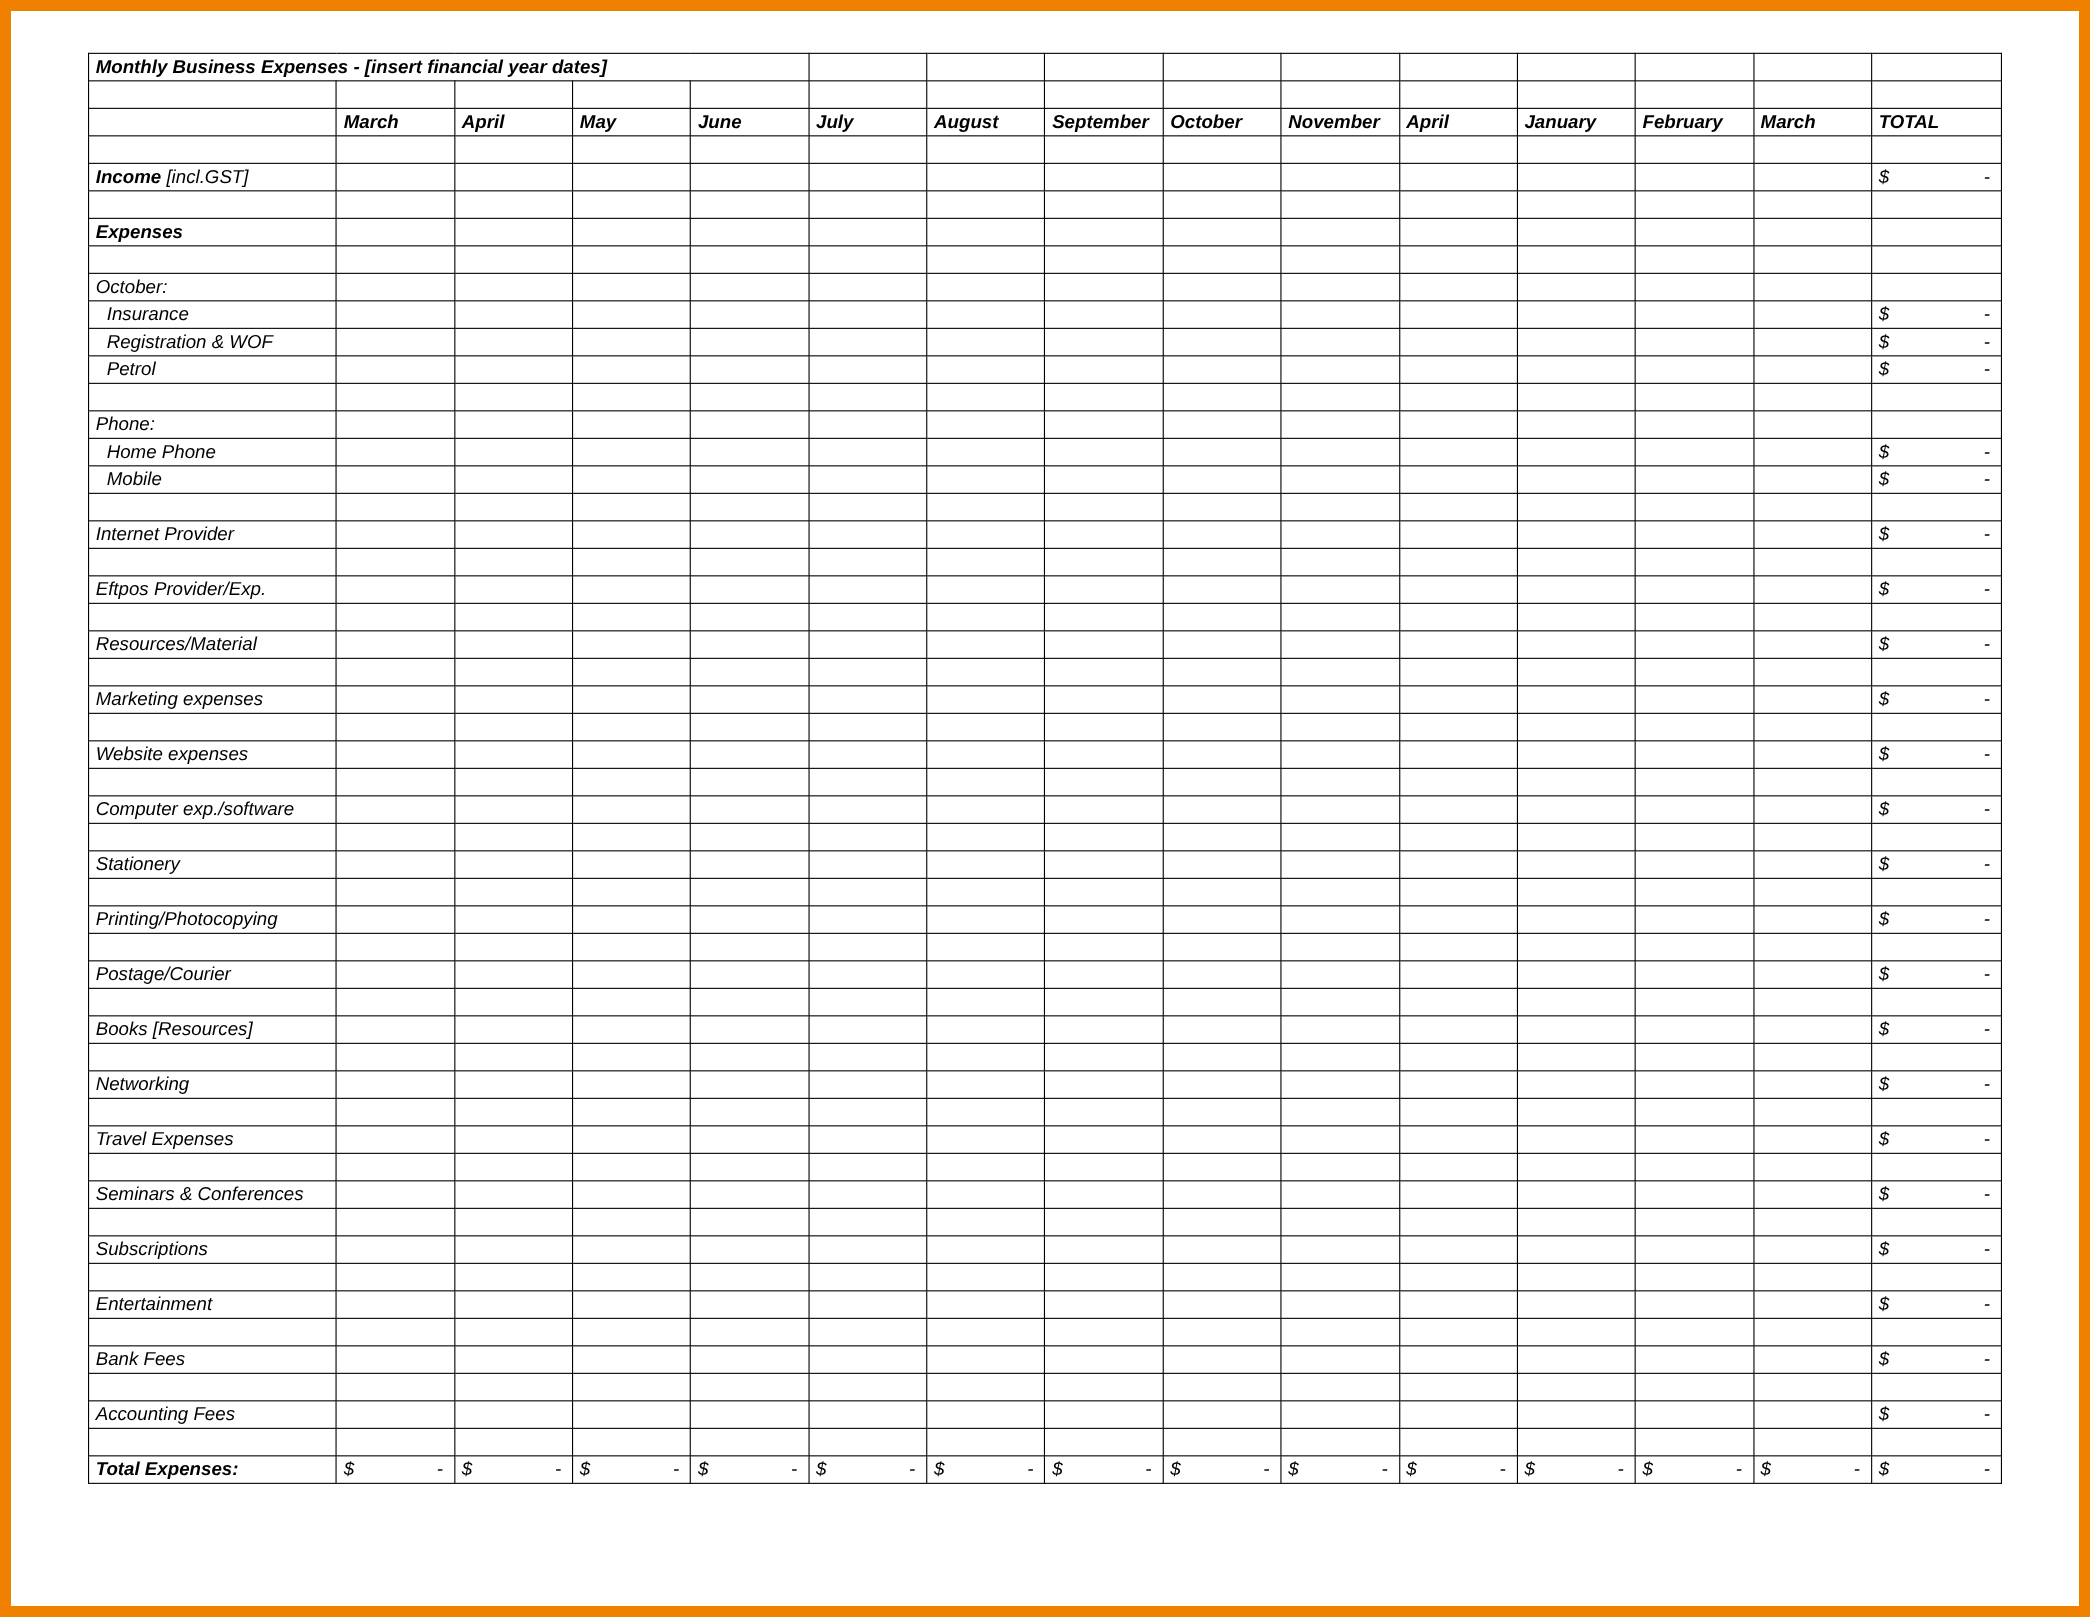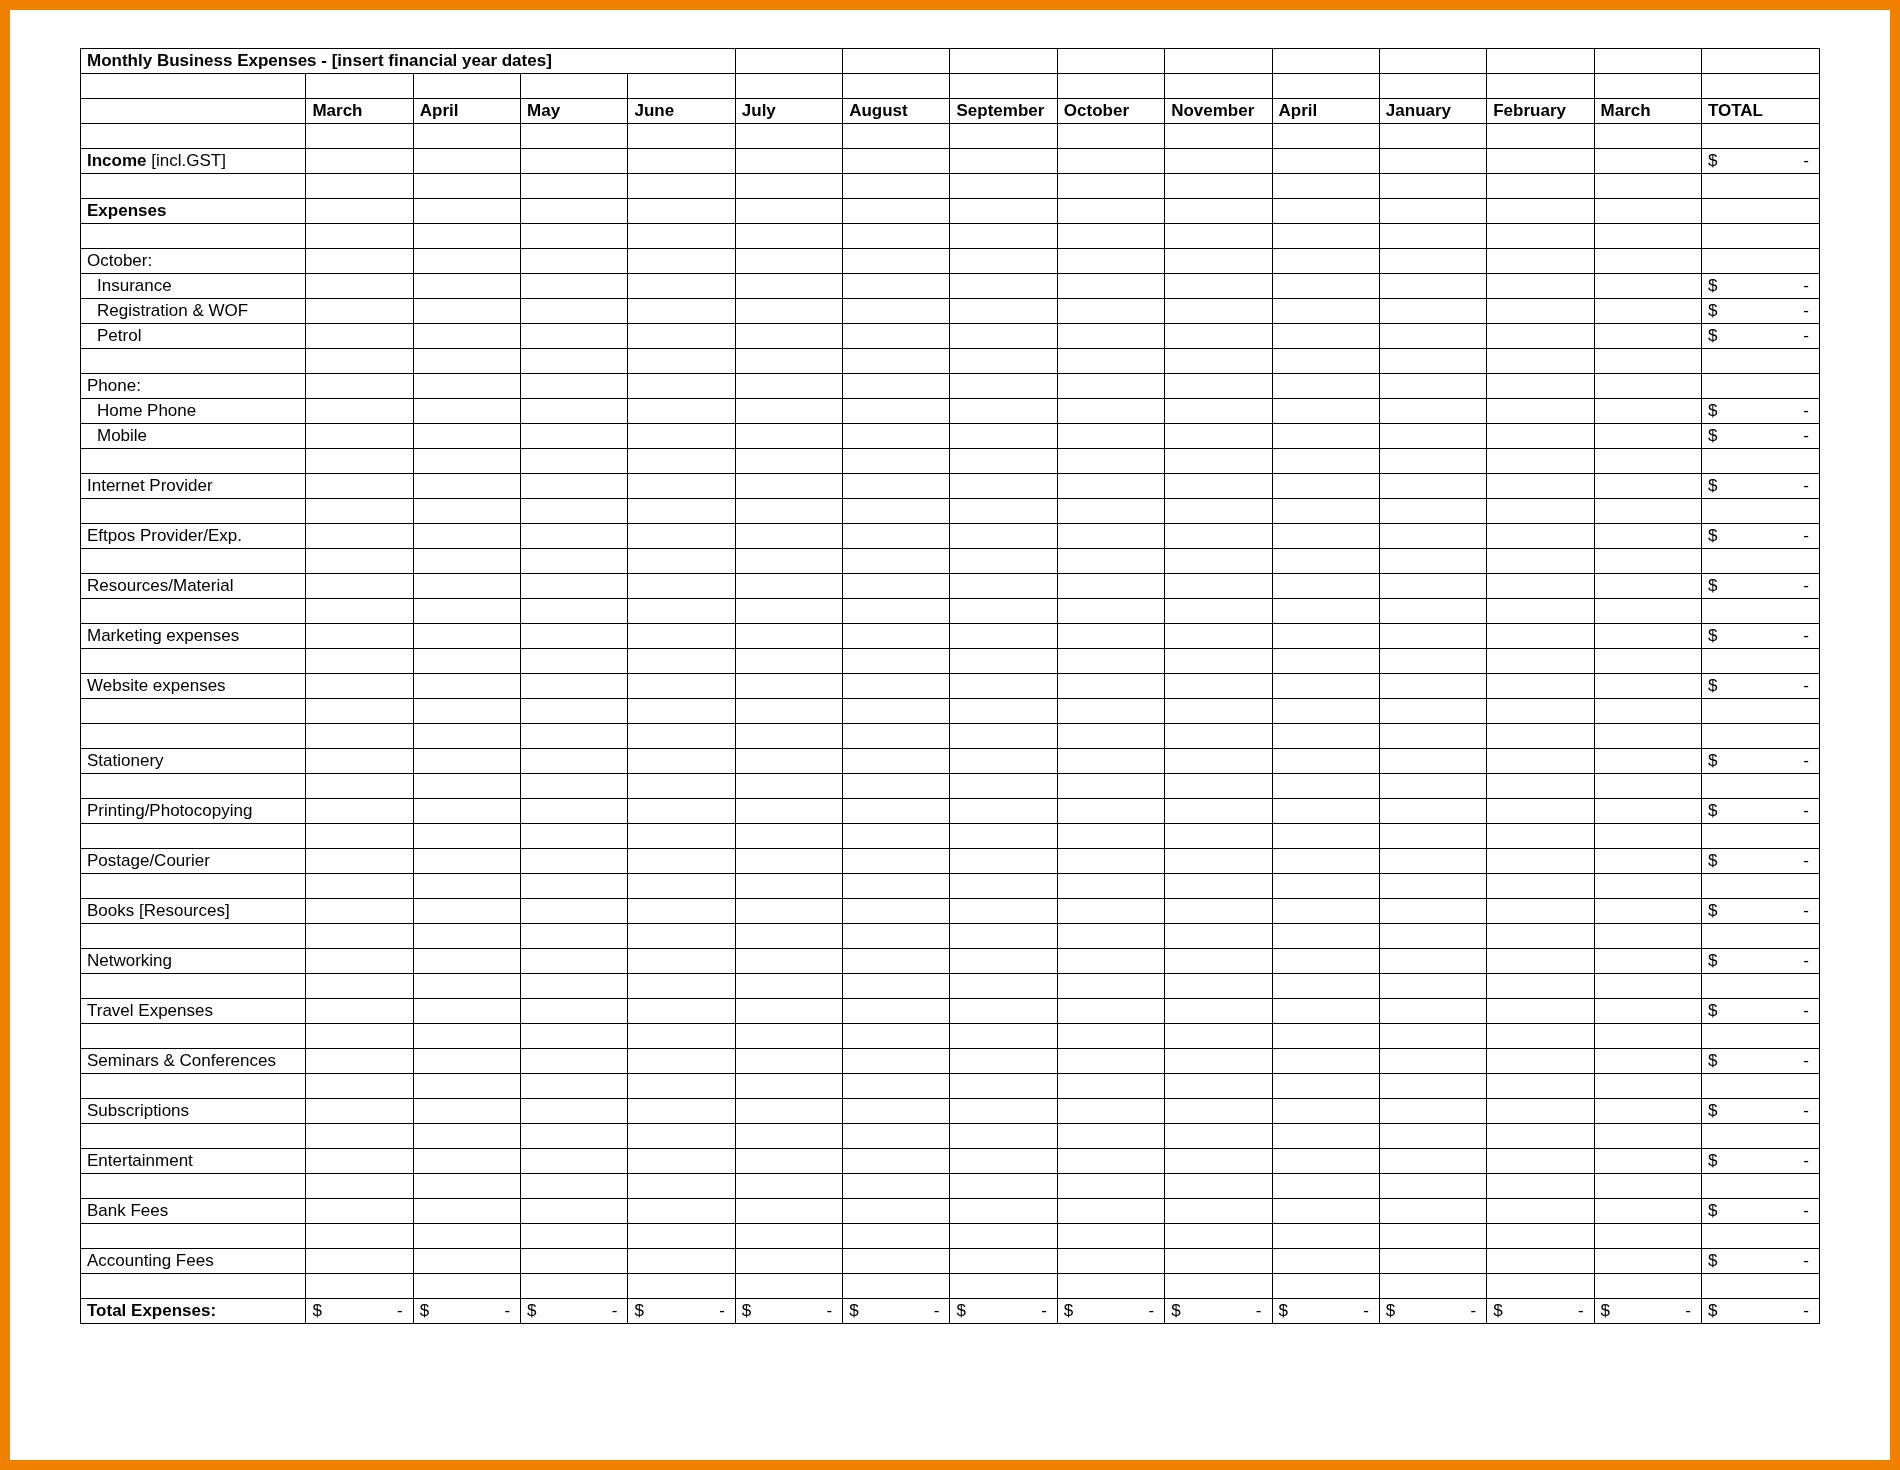--- a/index.html
+++ b/index.html
@@ -17,20 +17,21 @@
     border: 10px solid #f08000;
     padding: 38px 70px 38px 70px;
     background: #ffffff;
   }
   table.sheet {
     border-collapse: collapse;
     table-layout: fixed;
     width: 100%;
     font-size: 17px;
     color: #000;
+    font-style: italic;
   }
   table.sheet td, table.sheet th {
     border: 1px solid #000;
     padding: 1px 6px 1px 6px;
     height: 22px;
     overflow: hidden;
     white-space: nowrap;
     text-overflow: clip;
     vertical-align: middle;
   }
@@ -568,20 +569,40 @@
           <td></td>
           <td></td>
           <td></td>
           <td></td>
           <td></td>
           <td></td>
           <td></td>
           <td></td>
         </tr>
         <tr>
+          <td>Computer exp./software</td>
+          <td></td>
+          <td></td>
+          <td></td>
+          <td></td>
+          <td></td>
+          <td></td>
+          <td></td>
+          <td></td>
+          <td></td>
+          <td></td>
+          <td></td>
+          <td></td>
+          <td></td>
+          <td class="money">
+            <span class="sym">$</span>
+            <span class="dash">-</span>
+          </td>
+        </tr>
+        <tr>
           <td></td>
           <td></td>
           <td></td>
           <td></td>
           <td></td>
           <td></td>
           <td></td>
           <td></td>
           <td></td>
           <td></td>

